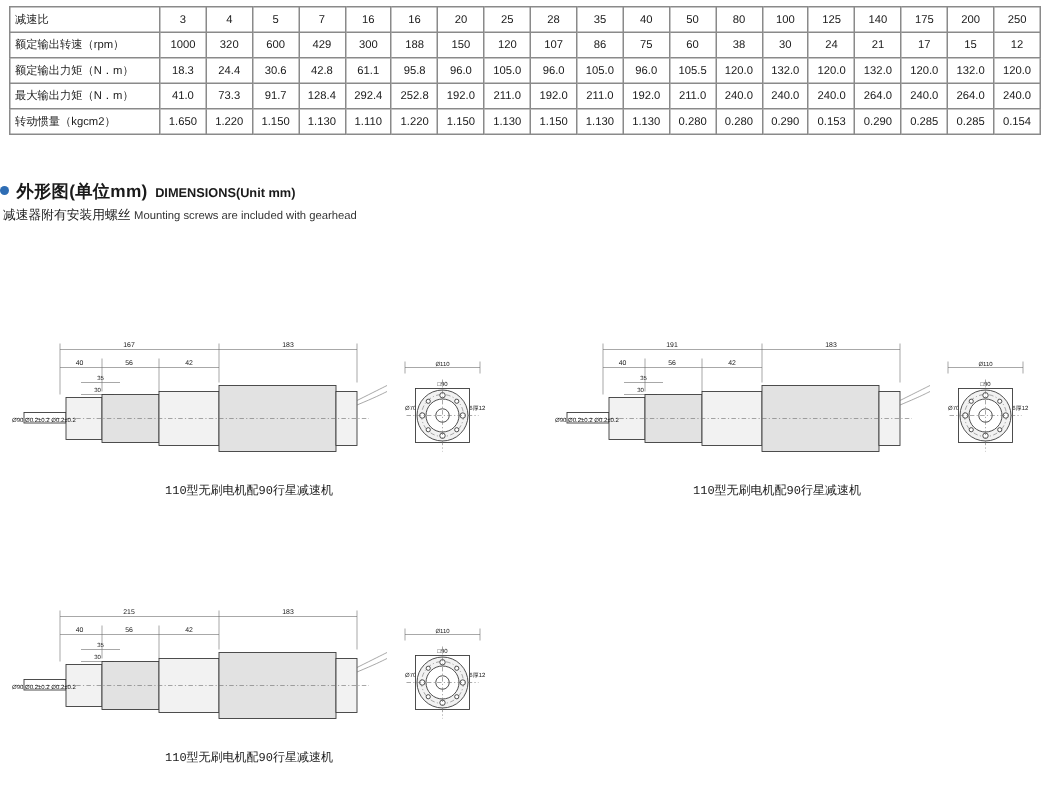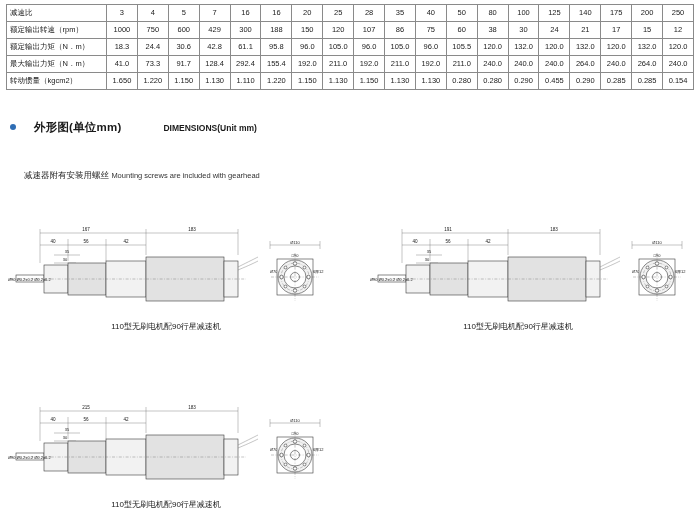--- a/index.html
+++ b/index.html
@@ -41,70 +41,69 @@
   table.spec td.rowhead {
     text-align: left;
     padding-left: 3px;
     width: 95px;
     font-size: 7.5px;
   }
 
   
   .section-head {
     position: absolute;
-    left: 10px;
+    left: 0;
     top: 120px;
     display: flex;
     align-items: baseline;
-    gap: 18px;
+    gap: 5px;
   }
   .bullet {
     width: 6px;
     height: 6px;
     border-radius: 50%;
     background: #2e6db4;
     display: inline-block;
     position: relative;
     top: -1px;
   }
   .section-cn {
     font-size: 11.5px;
     font-weight: bold;
     color: #1a1a1a;
     letter-spacing: 0.2px;
   }
   .section-en {
     font-size: 8.5px;
     font-weight: bold;
     color: #1a1a1a;
-    margin-left: 24px;
   }
   .section-note {
     position: absolute;
-    left: 24px;
+    left: 2px;
     top: 138px;
     font-size: 8.5px;
     color: #1a1a1a;
-    margin-top: 32px;
   }
   .section-note .note-en {
     font-size: 7.5px;
     color: #333;
   }
 
   
   .drawing {
     position: absolute;
   }
   .dwg-caption {
     position: absolute;
     font-size: 8px;
     color: #1a1a1a;
     white-space: nowrap;
     text-align: center;
+    font-family: Liberation Mono, monospace;
   }
   svg { display: block; }
   .ln-thin { stroke: #6d6d6d; stroke-width: 0.4; fill: none; }
   .ln-dash { stroke: #6d6d6d; stroke-width: 0.4; fill: none; stroke-dasharray: 3 1.5 0.8 1.5; }
   .fill-l { fill: #f2f2f2; stroke: #3b3b3b; stroke-width: 0.6; }
   .fill-m { fill: #e2e2e2; stroke: #3b3b3b; stroke-width: 0.6; }
   .fill-w { fill: #ffffff; stroke: #3b3b3b; stroke-width: 0.6; }
   .dimtxt { font-size: 4.6px; fill: #1a1a1a; font-family: "Liberation Sans", sans-serif; }
   .dimtxt-s { font-size: 4px; fill: #1a1a1a; font-family: "Liberation Sans", sans-serif; }
 </style>
@@ -132,21 +131,21 @@
           <td>100</td>
           <td>125</td>
           <td>140</td>
           <td>175</td>
           <td>200</td>
           <td>250</td>
         </tr>
         <tr>
           <td class="rowhead">额定输出转速（rpm）</td>
           <td>1000</td>
-          <td>750</td>
+          <td>320</td>
           <td>600</td>
           <td>429</td>
           <td>300</td>
           <td>188</td>
           <td>150</td>
           <td>120</td>
           <td>107</td>
           <td>86</td>
           <td>75</td>
           <td>60</td>
@@ -180,21 +179,21 @@
           <td>132.0</td>
           <td>120.0</td>
         </tr>
         <tr>
           <td class="rowhead">最大输出力矩（N．m）</td>
           <td>41.0</td>
           <td>73.3</td>
           <td>91.7</td>
           <td>128.4</td>
           <td>292.4</td>
-          <td>155.4</td>
+          <td>252.8</td>
           <td>192.0</td>
           <td>211.0</td>
           <td>192.0</td>
           <td>211.0</td>
           <td>192.0</td>
           <td>211.0</td>
           <td>240.0</td>
           <td>240.0</td>
           <td>240.0</td>
           <td>264.0</td>
@@ -211,21 +210,21 @@
           <td>1.110</td>
           <td>1.220</td>
           <td>1.150</td>
           <td>1.130</td>
           <td>1.150</td>
           <td>1.130</td>
           <td>1.130</td>
           <td>0.280</td>
           <td>0.280</td>
           <td>0.290</td>
-          <td>0.455</td>
+          <td>0.153</td>
           <td>0.290</td>
           <td>0.285</td>
           <td>0.285</td>
           <td>0.154</td>
         </tr>
       </tbody>
   </table>
 </div>
 
 <div class="section-head">

